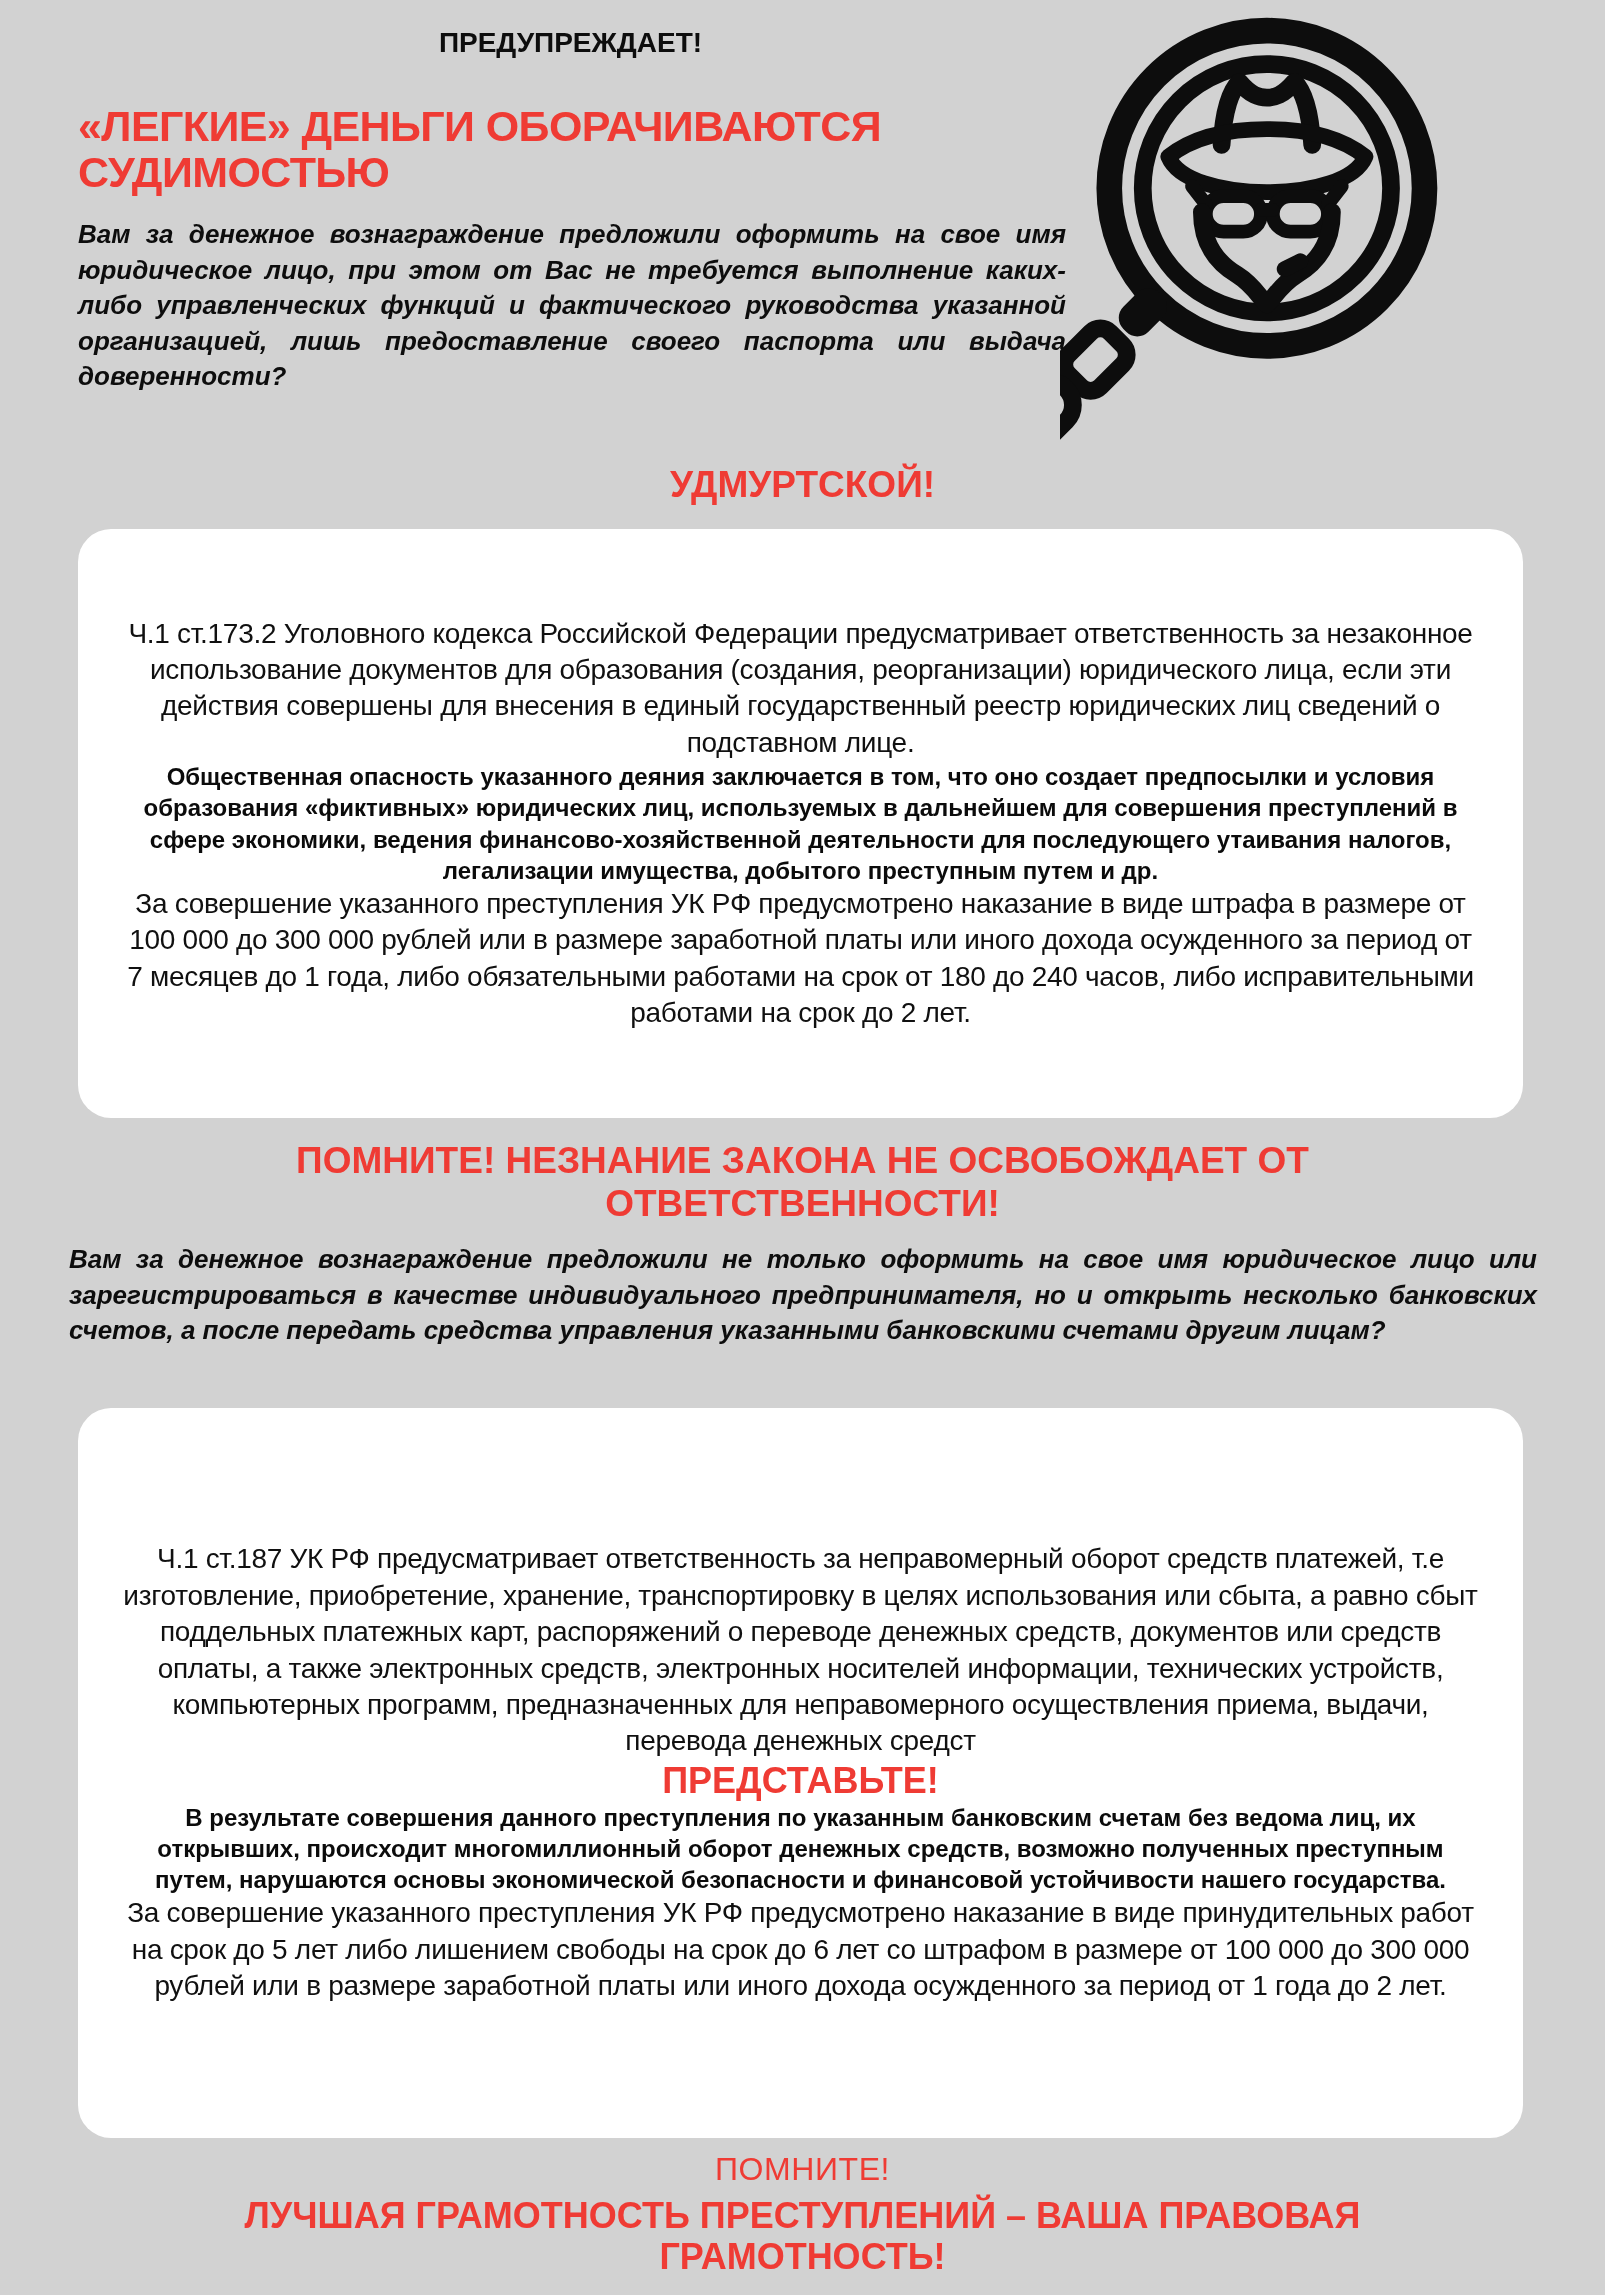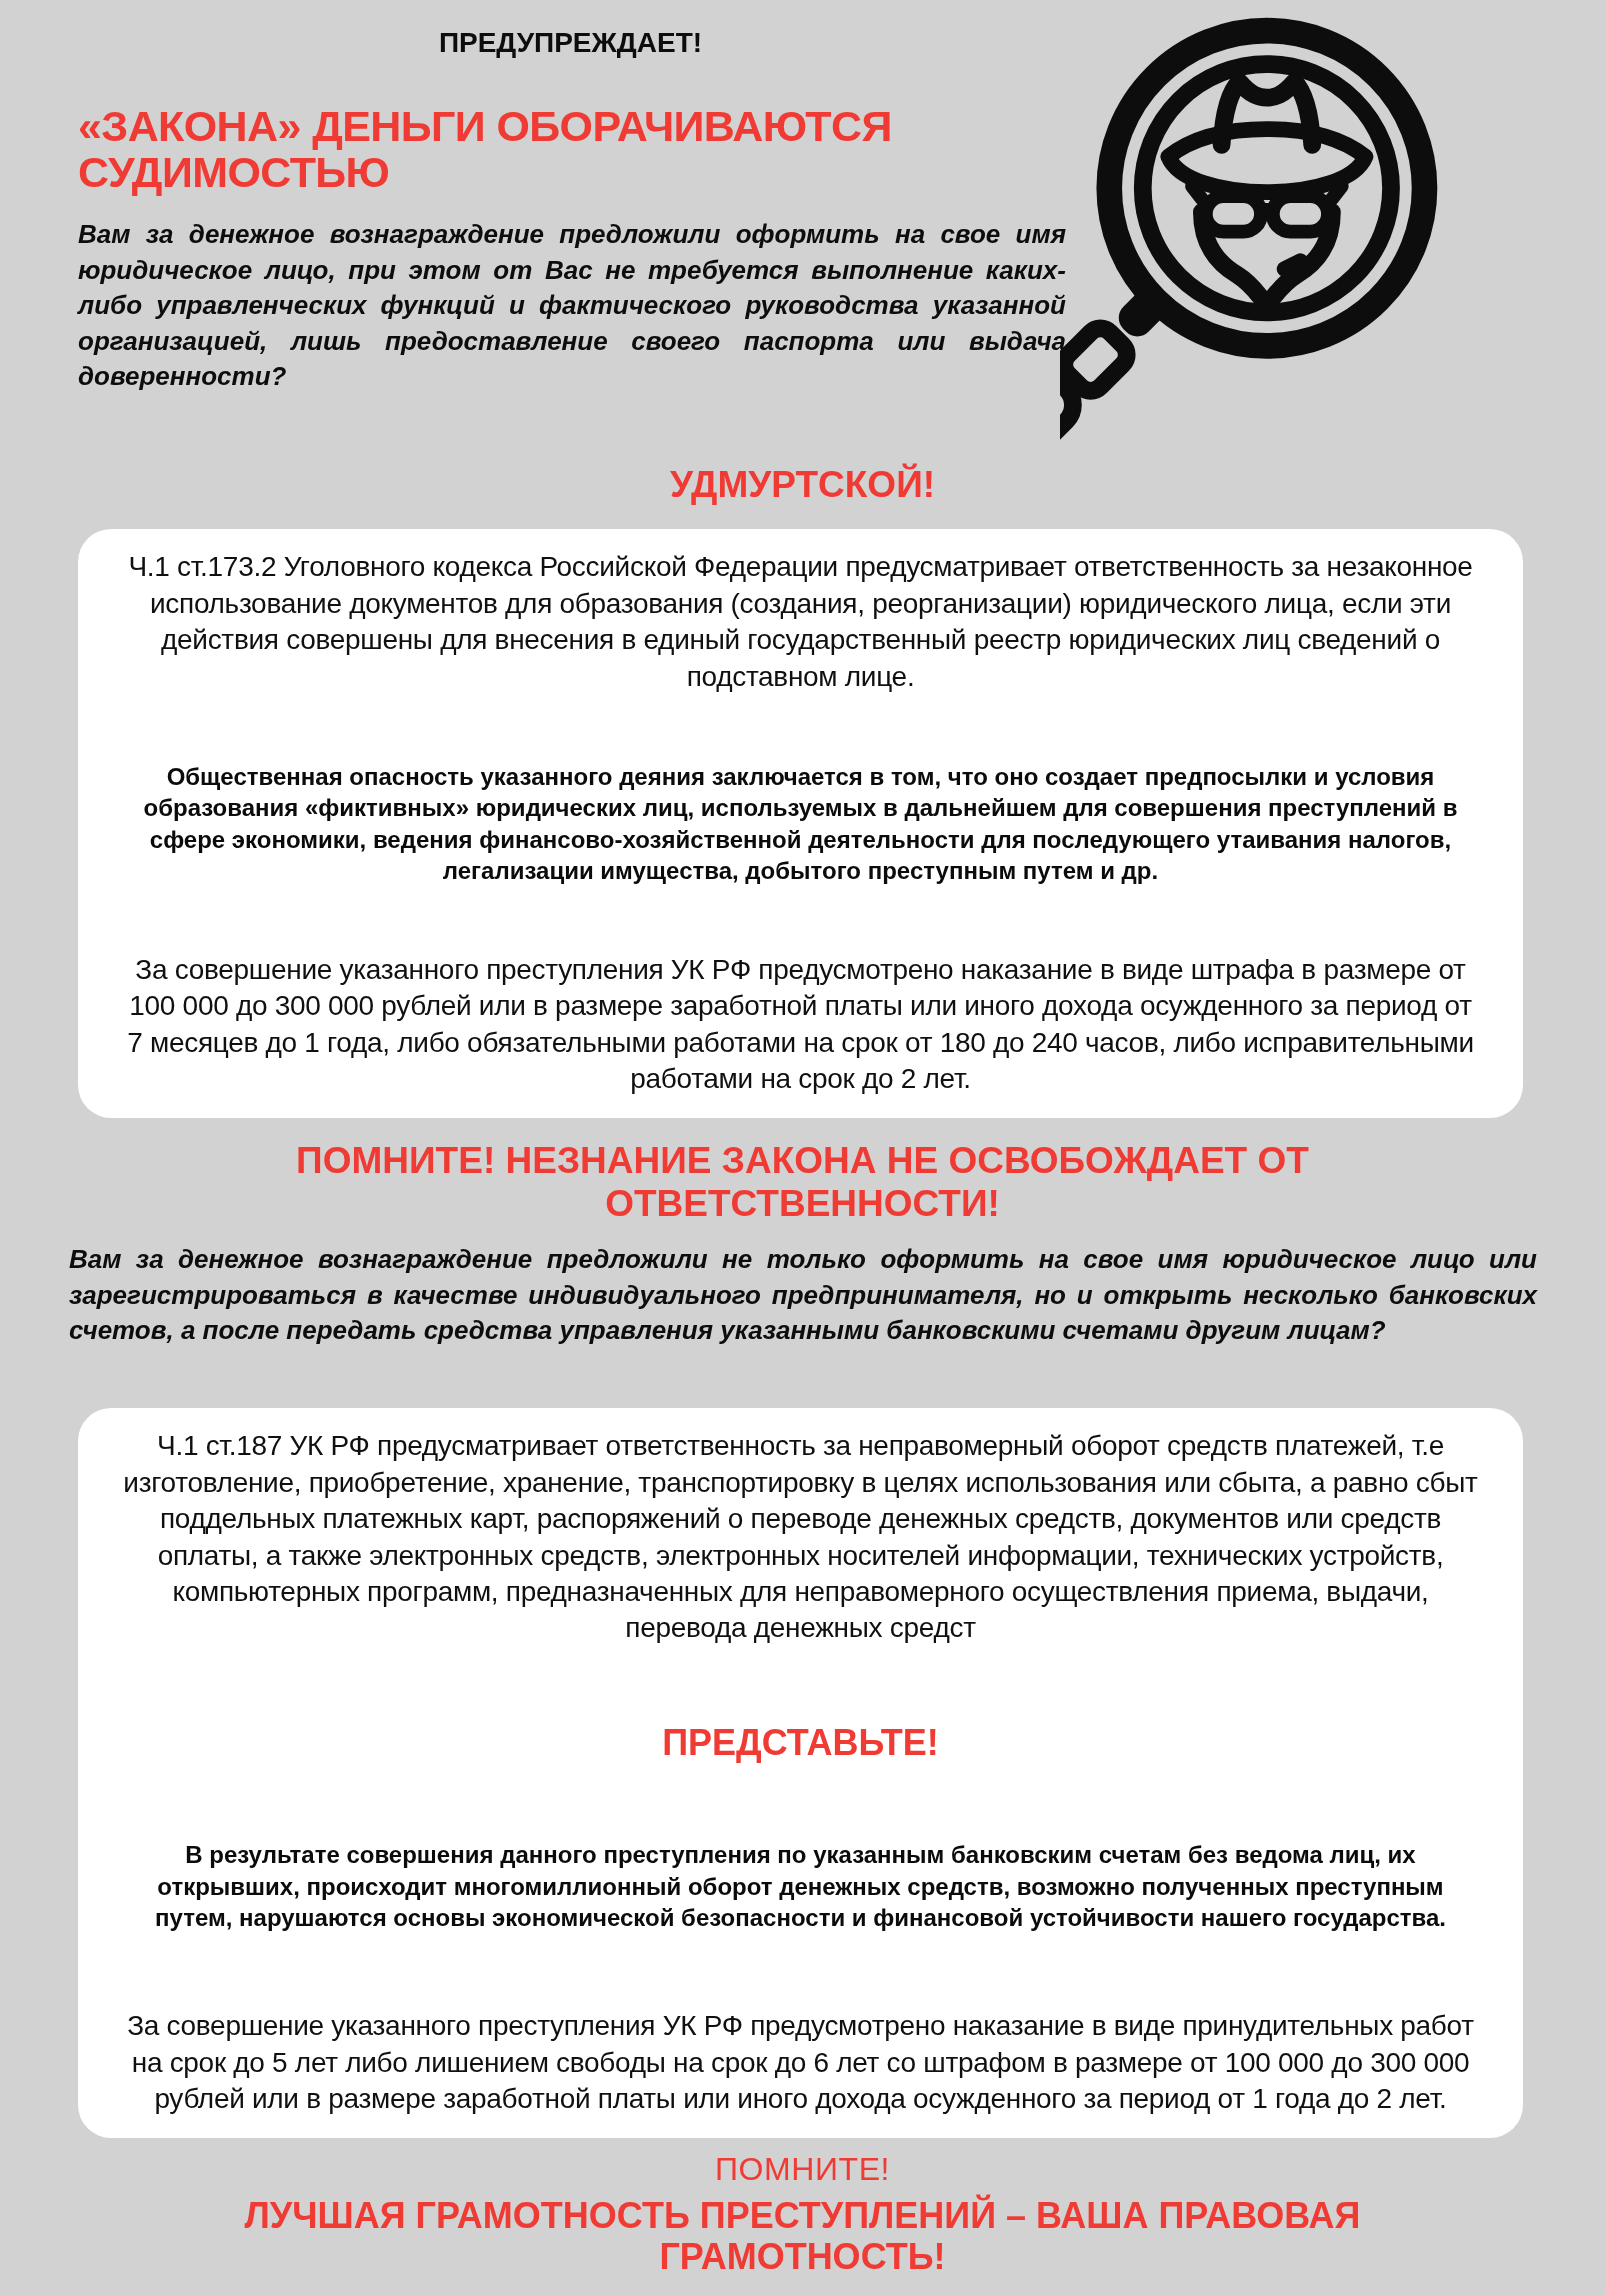--- a/index.html
+++ b/index.html
@@ -46,21 +46,21 @@
     width:100%;text-align:center;color:var(--red);
     font-weight:700;font-stretch:condensed;
   }
   .h-think{top:464px;font-size:37px;}
   .h-remember{top:1140px;font-size:37px;line-height:1.16;}
 
   
   .law-box{
     left:78px;width:1445px;background:var(--panel);
     border-radius:33px;
-    display:flex;flex-direction:column;justify-content:space-between;
+    display:flex;flex-direction:column;justify-content:center;
     padding:20.4px 41px;overflow:hidden;
   }
   .box1{top:529px;height:589px;}
   .box2{top:1408px;height:730px;}
   .law-box p{width:100%;text-align:center;line-height:1.3;}
   .p-light{
     font-size:28px;font-weight:300;font-stretch:condensed;
     letter-spacing:-0.3px;color:#101010;
   }
   .p-bold{
@@ -95,21 +95,21 @@
   .spy-icon svg{width:100%;height:100%;display:block;}
 </style>
 </head>
 <body>
 
 <header class="abs org-block">
   <div class="org-line2">ПРЕДУПРЕЖДАЕТ!</div>
 </header>
 
 <h1 class="abs headline">
-  <div>«ЗАКОНА» ДЕНЬГИ ОБОРАЧИВАЮТСЯ</div>
+  <div>«ЛЕГКИЕ» ДЕНЬГИ ОБОРАЧИВАЮТСЯ</div>
   <div>СУДИМОСТЬЮ</div>
 </h1>
 
 <p class="abs intro">Вам за денежное вознаграждение предложили оформить на свое имя юридическое лицо, при этом от Вас не требуется выполнение каких-либо управленческих функций и фактического руководства указанной организацией, лишь предоставление своего паспорта или выдача доверенности?</p>
 
 <div class="abs spy-icon">
   <svg viewBox="0 0 270 270" xmlns="http://www.w3.org/2000/svg" fill="none" stroke="#0d0d0d" stroke-linecap="round" stroke-linejoin="round">
 
     <circle cx="105" cy="92" r="80" stroke-width="13"></circle>
     <circle cx="105" cy="92" r="63" stroke-width="9"></circle>

